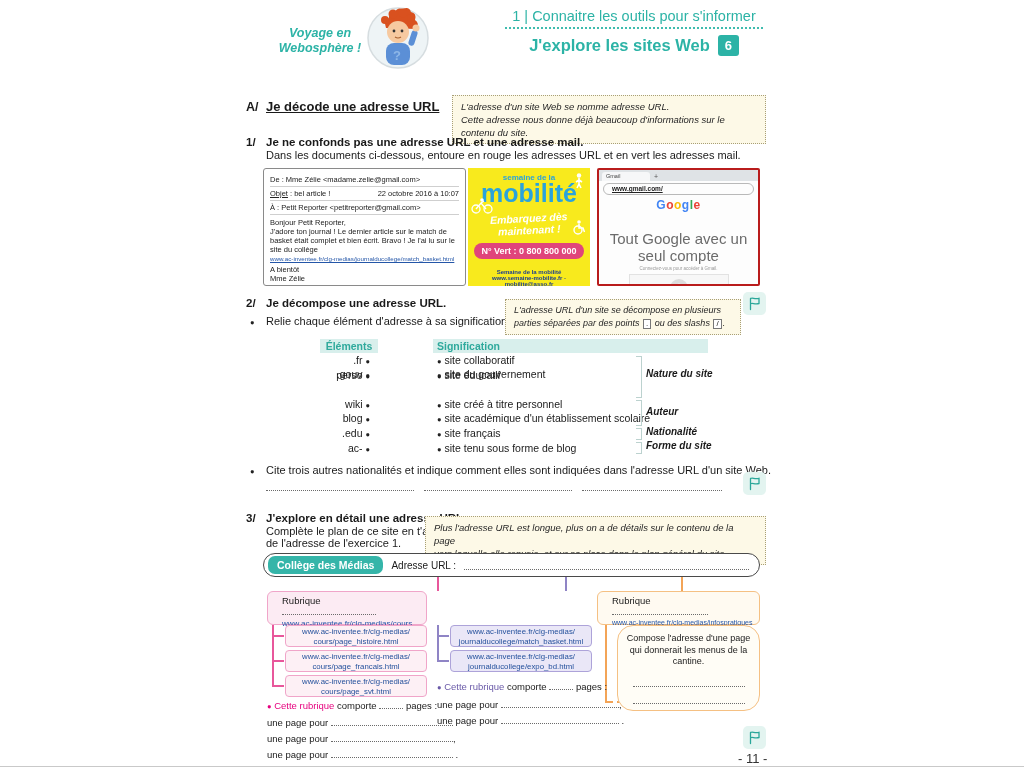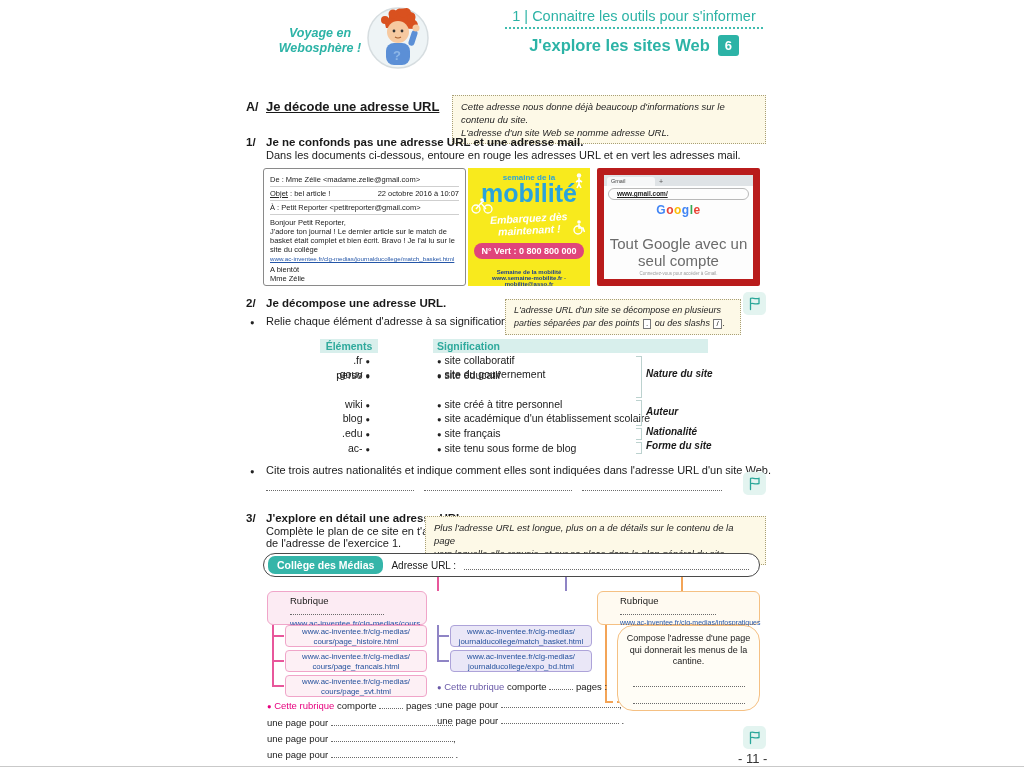--- a/index.html
+++ b/index.html
@@ -49,21 +49,21 @@
           overflow:hidden;box-sizing:border-box;}
   .p-kicker{margin-top:5px;font-size:8px;font-weight:bold;color:#2aa3dc;}
   .p-title{font-size:25px;line-height:23px;font-weight:bold;color:#2aa3dc;}
   .p-tag{margin-top:7px;font-size:10.5px;font-weight:bold;font-style:italic;color:#fff;transform:rotate(-3deg);}
   .p-pill{margin:7px auto 0;width:110px;background:#e0457b;border-radius:9px;color:#fff;
           font-weight:bold;font-size:9px;padding:3px 0;}
   .p-f1{margin-top:10px;font-size:6px;font-weight:bold;color:#1c3f8e;}
   .p-f2{font-size:6px;font-weight:bold;color:#1c3f8e;}
 
   
-  .browser{left:597px;top:168px;width:163px;height:118px;background:#fdfdfd;border:7px solid #b91c1c;
+  .browser{left:597px;top:168px;width:163px;height:118px;background:#fdfdfd;border:2px solid #b91c1c;
            border-radius:2px;box-sizing:border-box;overflow:hidden;}
   .tabs{height:11px;background:#dfe3e6;display:flex;align-items:flex-end;padding-left:3px;gap:4px;}
   .tab{width:44px;height:9px;background:#f6f7f8;border-radius:3px 3px 0 0;font-size:5.5px;
        line-height:9px;padding-left:4px;color:#444;}
   .newtab{font-size:7px;color:#555;line-height:9px;}
   .urlbar{margin:2px 4px;border:1px solid #b9b9b9;border-radius:6px;height:10px;font-size:6.5px;
           font-weight:bold;line-height:10px;padding-left:8px;color:#222;text-decoration:underline;}
   .glogo{text-align:center;font-size:12px;font-weight:bold;margin-top:3px;letter-spacing:0.5px;}
   .gc0{color:#4285F4}.gc1{color:#EA4335}.gc2{color:#FBBC05}.gc3{color:#4285F4}.gc4{color:#34A853}.gc5{color:#EA4335}
   .ghead{text-align:center;font-size:15px;color:#6b6b6b;margin-top:18px;}
@@ -90,21 +90,21 @@
   .flag-chip{width:23px;height:23px;background:#e3f4f0;border-radius:5px;display:flex;
              align-items:center;justify-content:center;}
 
   
   .root-box{left:263px;top:553px;width:497px;height:24px;border:1.5px solid #4a4a4a;border-radius:12px;
             display:flex;align-items:center;gap:8px;padding:0 10px 0 4px;box-sizing:border-box;background:#fff;}
   .root-pill{background:#35b5a9;color:#fff;font-weight:bold;font-size:10.5px;border-radius:7px;
              padding:3px 9px;white-space:nowrap;}
   .root-lbl{font-size:10px;white-space:nowrap;}
   .vline{width:2px;}
-  .rub{position:absolute;height:34px;border-radius:6px;box-sizing:border-box;padding:3px 22px;font-size:9.5px;}
+  .rub{position:absolute;height:34px;border-radius:6px;box-sizing:border-box;padding:3px 14px;font-size:9.5px;}
   .rub-pink{background:#fcebf3;border:1.5px solid #f0a5c9;}
   .rub-purple{background:#eae7f7;border:1.5px solid #ada3d9;}
   .rub-orange{background:#fffaf1;border:1.5px solid #f5c083;}
   .rub-url{display:block;text-align:center;color:#2456a8;font-size:8px;margin-top:2px;white-space:nowrap;}
   .pgbox{position:absolute;width:142px;height:22px;border-radius:4px;box-sizing:border-box;
          text-align:center;font-size:7.8px;line-height:9.5px;color:#24519c;padding-top:1px;}
   .pg-pink{background:#fdf0f5;border:1px solid #f0a5c9;}
   .pg-purple{background:#eae7f7;border:1px solid #ada3d9;}
   .stub{position:absolute;height:1.5px;width:12px;}
   .prompt{position:absolute;font-size:9.5px;white-space:nowrap;}
@@ -146,22 +146,22 @@
   <div class="abs chapter">1 | Connaitre les outils pour s'informer</div>
   <div class="abs chapter-rule"></div>
   <div class="abs title-row">
     <span class="doc-title">J'explore les sites Web</span>
     <span class="badge">6</span>
   </div>
 
   <div class="abs numlbl" style="left:246px;top:100px;font-size:12.5px;">A/</div>
   <div class="abs b" style="left:266px;top:99px;font-size:13px;text-decoration:underline;">Je décode une adresse URL</div>
   <div class="abs info" style="left:452px;top:95px;width:296px;">
+    <div>L'adresse d'un site Web se nomme adresse URL.</div>
     <div>Cette adresse nous donne déjà beaucoup d'informations sur le contenu du site.</div>
-    <div>L'adresse d'un site Web se nomme adresse URL.</div>
   </div>
 
   <div class="abs numlbl" style="left:246px;top:136px;">1/</div>
   <div class="abs sect-title" style="left:266px;top:136px;">Je ne confonds pas une adresse URL et une adresse mail.</div>
   <div class="abs instr" style="left:266px;top:149px;">Dans les documents ci-dessous, entoure en rouge les adresses URL et en vert les adresses mail.</div>
 
   <div class="abs email">
     <div class="em-row">De : Mme Zélie &lt;madame.zelie@gmail.com&gt;</div>
     <div class="em-row em-flex">
       <span><span class="u">Objet</span><span> : bel article !</span></span>

